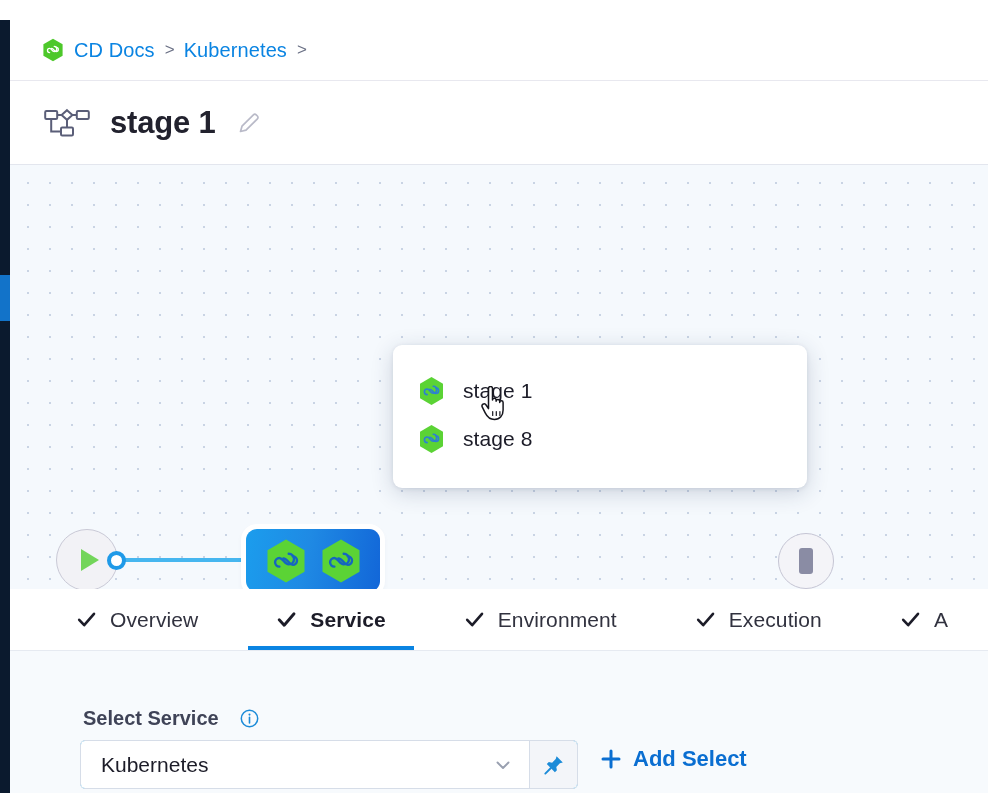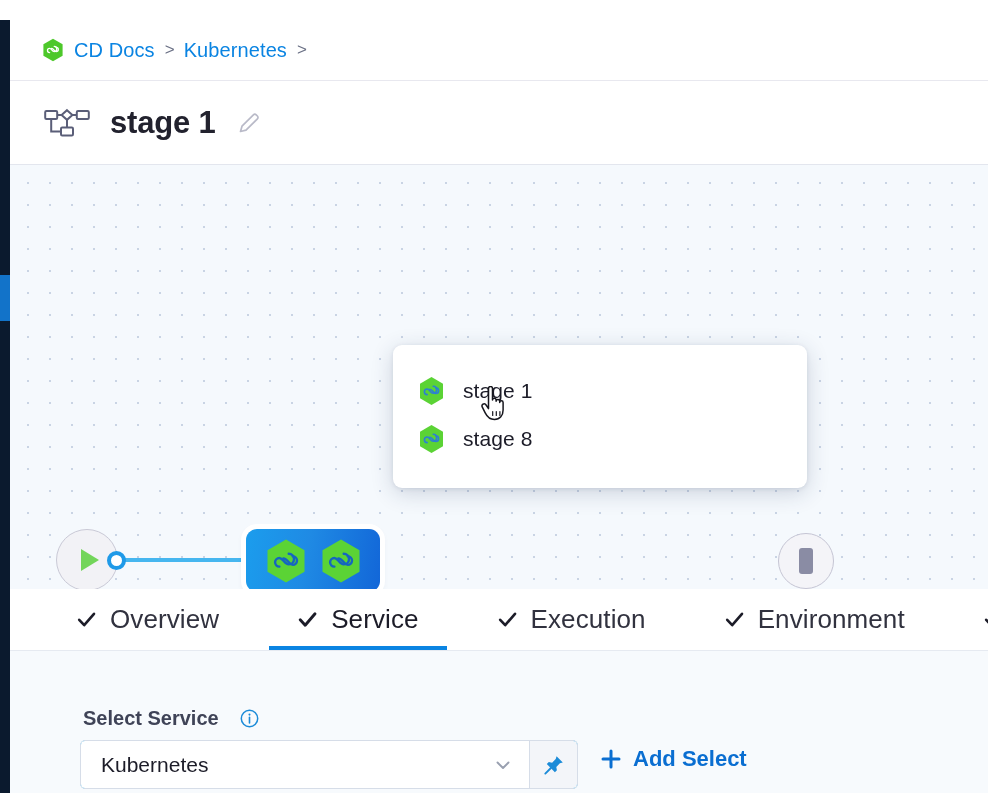--- a/index.html
+++ b/index.html
@@ -122,22 +122,22 @@
     position: absolute; left: 10px; top: 569px; right: 0; height: 62px;
     background: #fff; display: flex; align-items: stretch;
     padding-left: 38px; border-bottom: 1px solid #e6eaf1; overflow: hidden;
   }
   .tab {
     display: flex; align-items: center; gap: 13px;
     padding: 0 28px; cursor: pointer; position: relative; white-space: nowrap;
     margin-right: 22px;
   }
   .tab .check { width: 21px; height: 21px; flex: none; }
-  .tab .tab-label { font-size: 26px; color: #31323f; letter-spacing: .1px; }
-  .tab.active .tab-label { font-weight: 400; color: #1c1c28; }
+  .tab .tab-label { font-size: 21px; color: #31323f; letter-spacing: .1px; }
+  .tab.active .tab-label { font-weight: 700; color: #1c1c28; }
   .tab.active::after {
     content: ""; position: absolute; left: 0; right: 0; bottom: 0;
     height: 4px; background: #0a84e2;
   }
 
   
   .form {
     position: absolute; left: 10px; top: 631px; right: 0; bottom: 0;
     background: #f7fafd;
   }
@@ -270,27 +270,27 @@
     <div class="tab active">
       <svg class="check" viewBox="0 0 21 21">
         <path d="M3.2 10.8 L8.2 16.2 L18 4.8" fill="none" stroke="#1c1c28" stroke-width="2.9" stroke-linecap="round" stroke-linejoin="round"></path>
       </svg>
       <span class="tab-label">Service</span>
     </div>
     <div class="tab">
       <svg class="check" viewBox="0 0 21 21">
         <path d="M3.2 10.8 L8.2 16.2 L18 4.8" fill="none" stroke="#1c1c28" stroke-width="2.6" stroke-linecap="round" stroke-linejoin="round"></path>
       </svg>
+      <span class="tab-label">Environment</span>
+    </div>
+    <div class="tab">
+      <svg class="check" viewBox="0 0 21 21">
+        <path d="M3.2 10.8 L8.2 16.2 L18 4.8" fill="none" stroke="#1c1c28" stroke-width="2.6" stroke-linecap="round" stroke-linejoin="round"></path>
+      </svg>
       <span class="tab-label">Execution</span>
-    </div>
-    <div class="tab">
-      <svg class="check" viewBox="0 0 21 21">
-        <path d="M3.2 10.8 L8.2 16.2 L18 4.8" fill="none" stroke="#1c1c28" stroke-width="2.6" stroke-linecap="round" stroke-linejoin="round"></path>
-      </svg>
-      <span class="tab-label">Environment</span>
     </div>
     <div class="tab">
       <svg class="check" viewBox="0 0 21 21">
         <path d="M3.2 10.8 L8.2 16.2 L18 4.8" fill="none" stroke="#1c1c28" stroke-width="2.6" stroke-linecap="round" stroke-linejoin="round"></path>
       </svg>
       <span class="tab-label">A</span>
     </div>
   </div>
 
   <div class="form">

